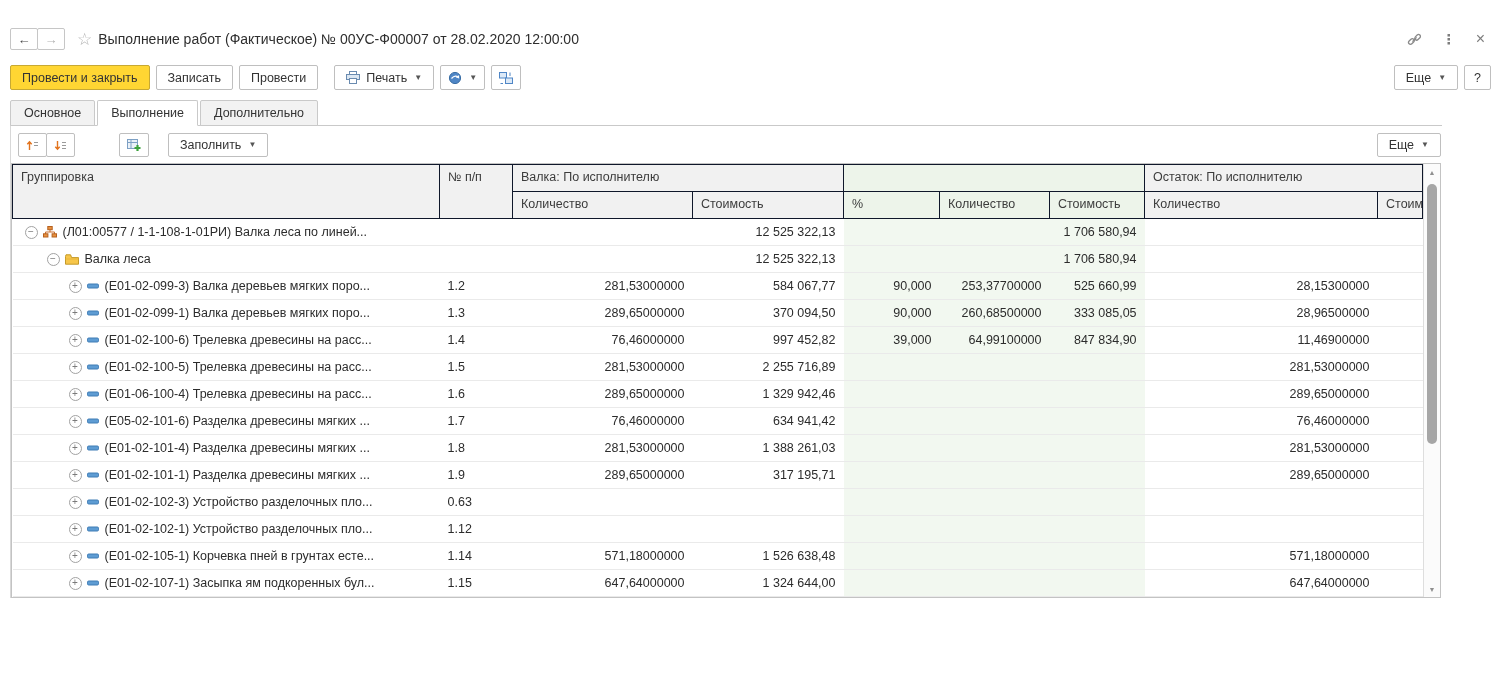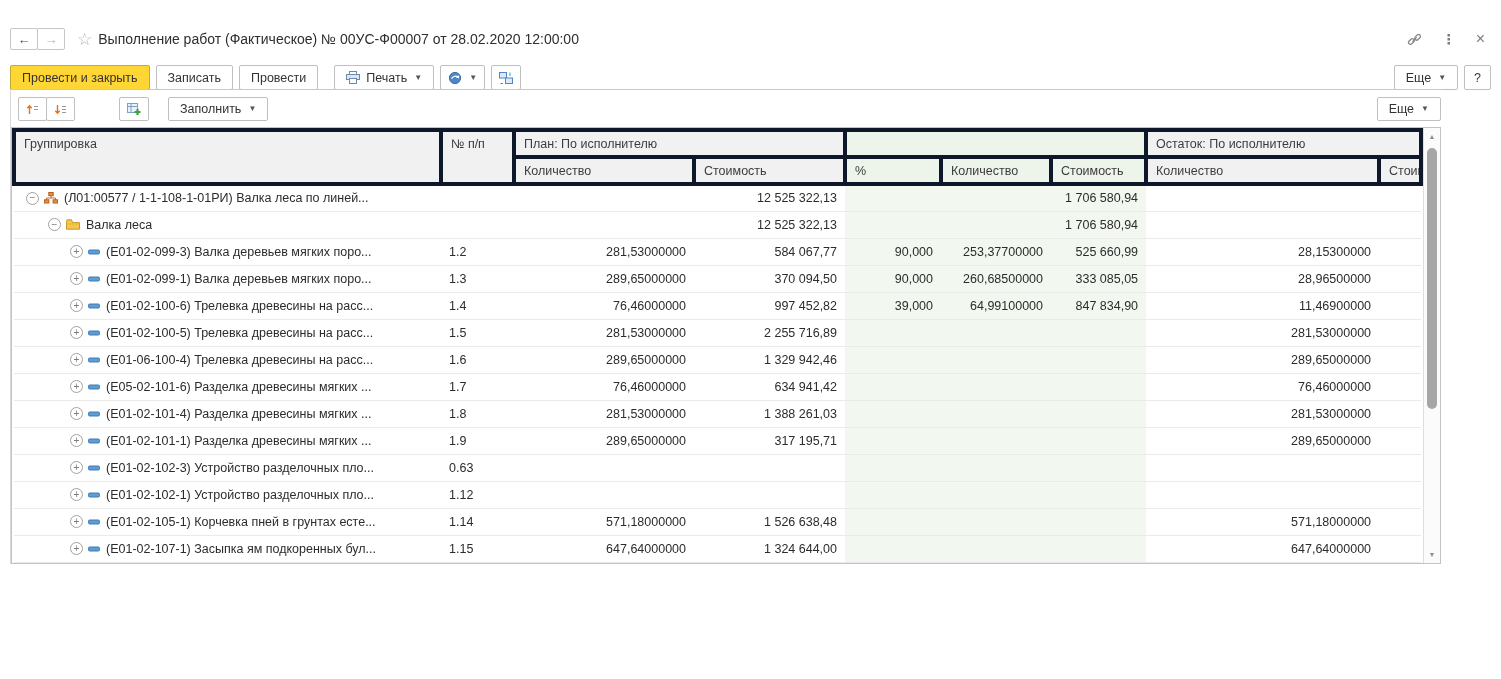--- a/index.html
+++ b/index.html
@@ -48,21 +48,21 @@
   .tab-content{border-top:1px solid #c9c9c9;border-left:1px solid #d8d8d8;margin-top:-1px;
                width:1432px;padding-top:7px;position:relative;z-index:1}
 
   
   .tcmd{display:flex;align-items:flex-end;gap:19px;padding-left:7px}
   .tcmd .btn{height:24px}
 
   
   .table-wrap{position:relative;border:1px solid #c3c3c3;width:1430px;margin-top:6px;background:#fff}
   table{border-collapse:collapse;table-layout:fixed;width:1411px}
-  thead th{background:var(--header-bg);border:4px solid #0f172a;font-weight:normal;text-align:left;
+  thead th{background:var(--header-bg);border:1px solid #0f172a;font-weight:normal;text-align:left;
            padding:5px 8px 4px 8px;vertical-align:top;color:#3c3c3c;height:27px;
            white-space:nowrap;overflow:hidden}
   thead th.tint{background:var(--fact-tint-header)}
   tbody td{border-bottom:1px solid #eaeaea;padding:0 8px;height:27px;
            white-space:nowrap;overflow:hidden;color:#2c2c2c}
   tbody td.num{text-align:right}
   tbody td.tint{background:var(--fact-tint)}
   .gcell{display:flex;align-items:center;min-width:0}
   .lvl0 .gcell{padding-left:4px}
   .lvl1 .gcell{padding-left:26px}
@@ -147,20 +147,25 @@
       </span>
     </button>
     <span class="cmd-spacer"></span>
     <button class="btn">
       <span>Еще</span>
       <span class="caret">▼</span>
     </button>
     <button class="btn btn-help">?</button>
   </div>
 
+  <div class="tabs">
+    <div class="tab">Основное</div>
+    <div class="tab active">Выполнение</div>
+    <div class="tab">Дополнительно</div>
+  </div>
 
   <div class="tab-content">
 
     <div class="tcmd">
       <div class="grp">
         <button class="btn btn-icononly">
           <span style="display:inline-flex">
             <svg width="13" height="13" viewBox="0 0 13 13">
               <path d="M3.5 11 L3.5 3 M1.3 5.2 L3.5 2.8 L5.7 5.2" stroke="#e2731d" fill="none" stroke-width="1.4"></path>
               <path d="M8 3.5 H12 M8 6.5 H12" stroke="#9a9a9a" stroke-width="1.2"></path>
@@ -207,21 +212,21 @@
             <col style="width:96px">
             <col style="width:110px">
           <col style="width:95px">
             <col style="width:233px">
             <col>
         </colgroup>
         <thead>
           <tr>
             <th rowspan="2">Группировка</th>
             <th rowspan="2">№ п/п</th>
-            <th colspan="2">План: По исполнителю</th>
+            <th colspan="2">Валка: По исполнителю</th>
             <th colspan="3" class="tint"></th>
             <th colspan="2">Остаток: По исполнителю</th>
           </tr>
           <tr>
             <th>Количество</th>
             <th>Стоимость</th>
             <th class="tint">%</th>
             <th class="tint">Количество</th>
             <th class="tint">Стоимость</th>
             <th>Количество</th>

